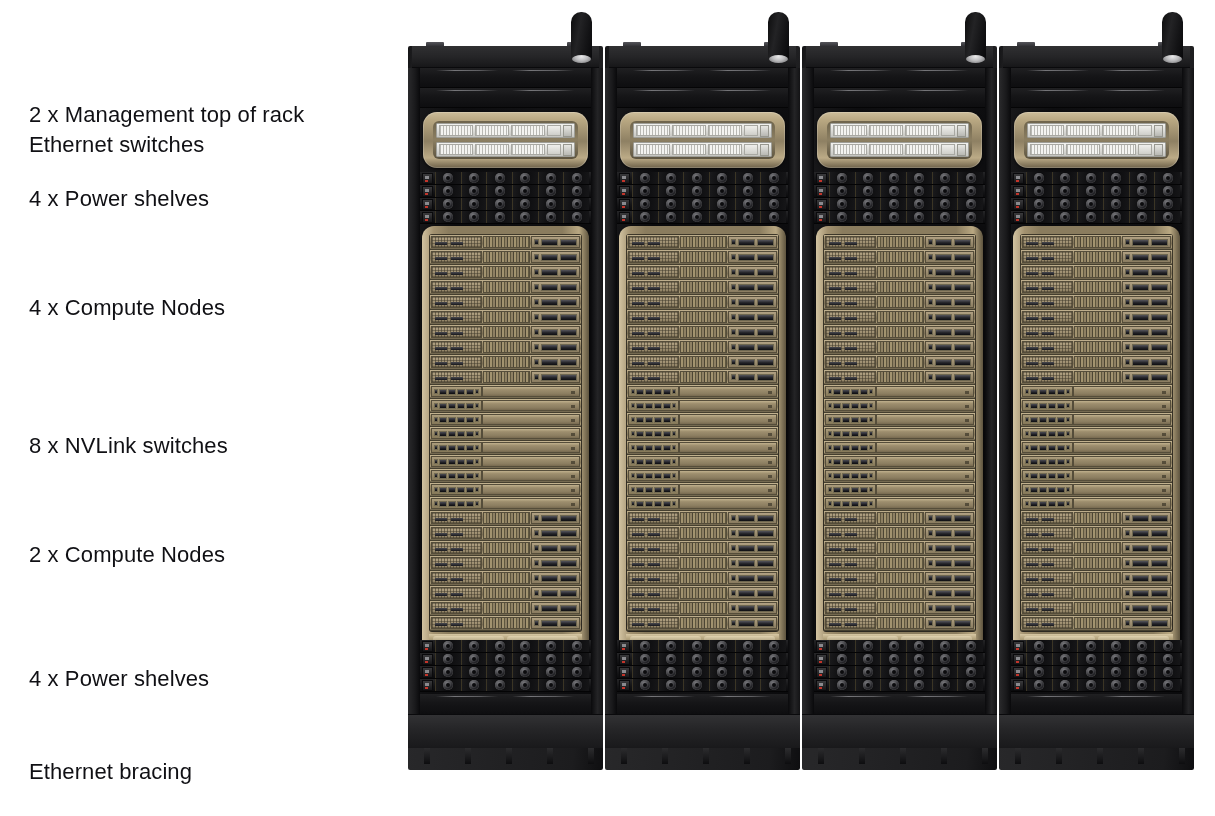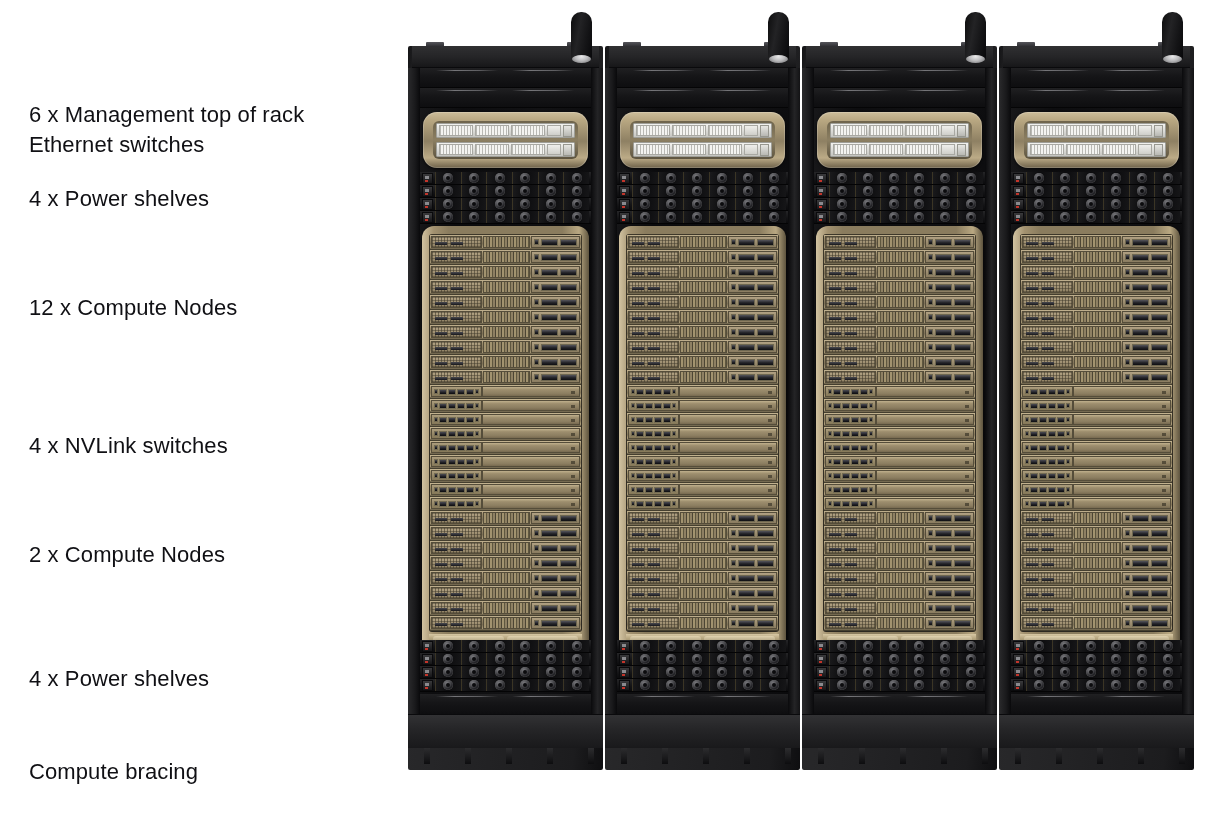--- a/index.html
+++ b/index.html
@@ -319,28 +319,28 @@
     width: 6px; height: 16px;
     background: linear-gradient(180deg,#2c2c2e 0%,#1a1a1c 60%,#0d0d0f 100%);
   }
 </style>
 </head>
 <body>
 
 <div id="stage">
 
   <div id="labels">
-      <div class="label" style="top: 100px;">6 x Management top of rack
+      <div class="label" style="top: 100px;">2 x Management top of rack
 Ethernet switches</div>
       <div class="label" style="top: 184px;">4 x Power shelves</div>
-      <div class="label" style="top: 293px;">12 x Compute Nodes</div>
-      <div class="label" style="top: 431px;">4 x NVLink switches</div>
+      <div class="label" style="top: 293px;">4 x Compute Nodes</div>
+      <div class="label" style="top: 431px;">8 x NVLink switches</div>
       <div class="label" style="top: 540px;">2 x Compute Nodes</div>
       <div class="label" style="top: 664px;">4 x Power shelves</div>
-      <div class="label" style="top: 757px;">Compute bracing</div>
+      <div class="label" style="top: 757px;">Ethernet bracing</div>
     </div>
 
   <div id="rack-array">
       <div class="rack">
         <div class="post">
           <div class="post-cap"></div>
         </div>
         <div class="chassis">
           <div class="top-rail">
             <div class="clip l"></div>

